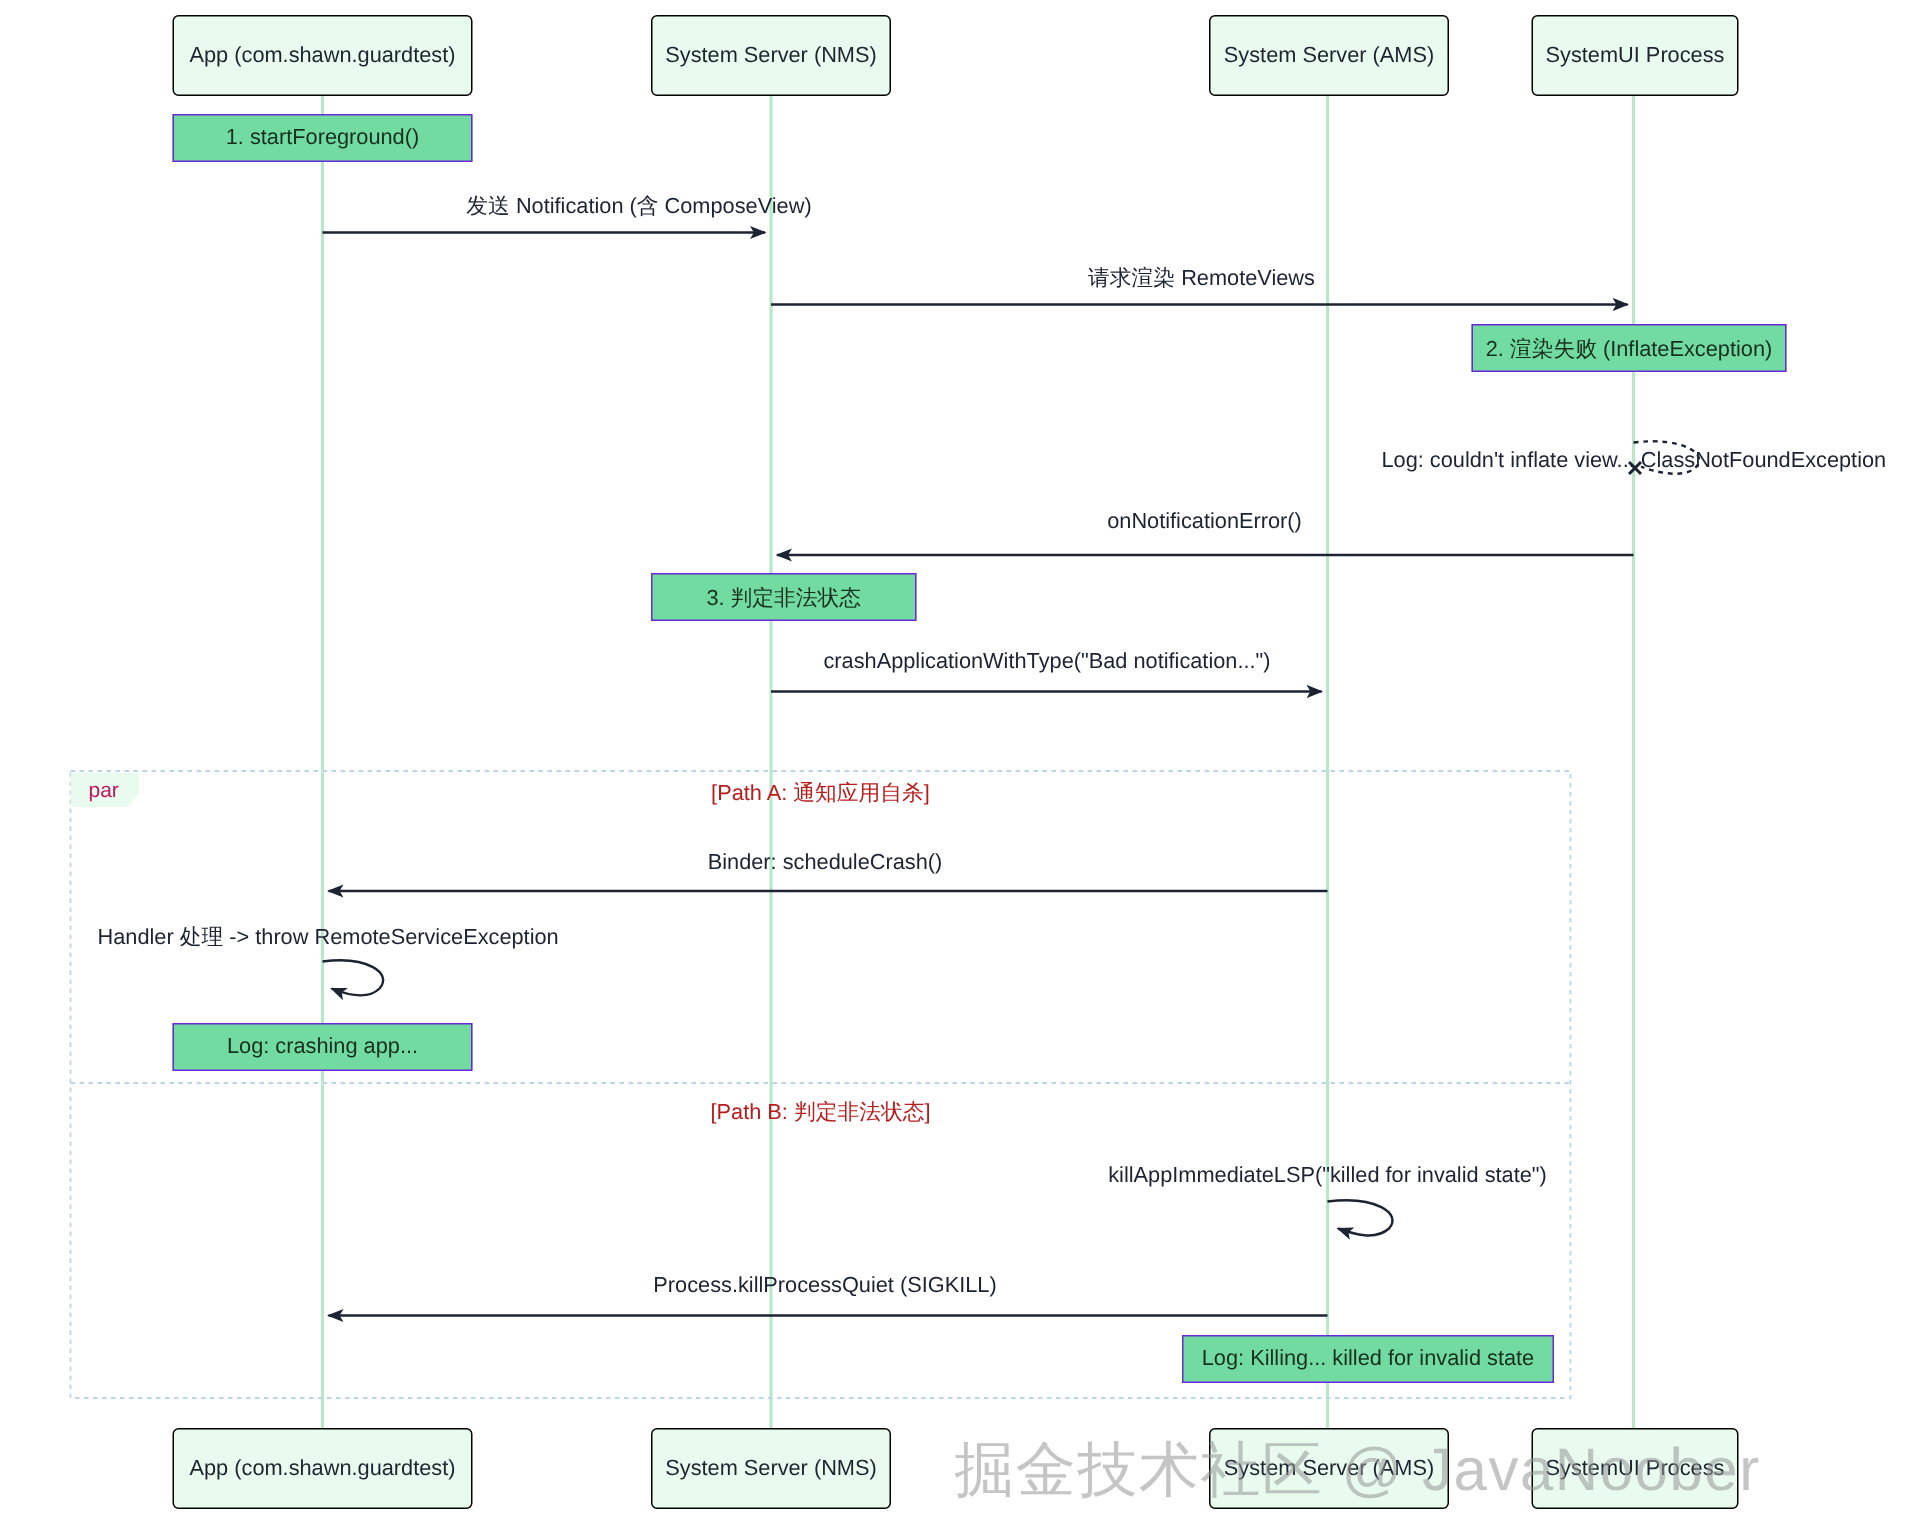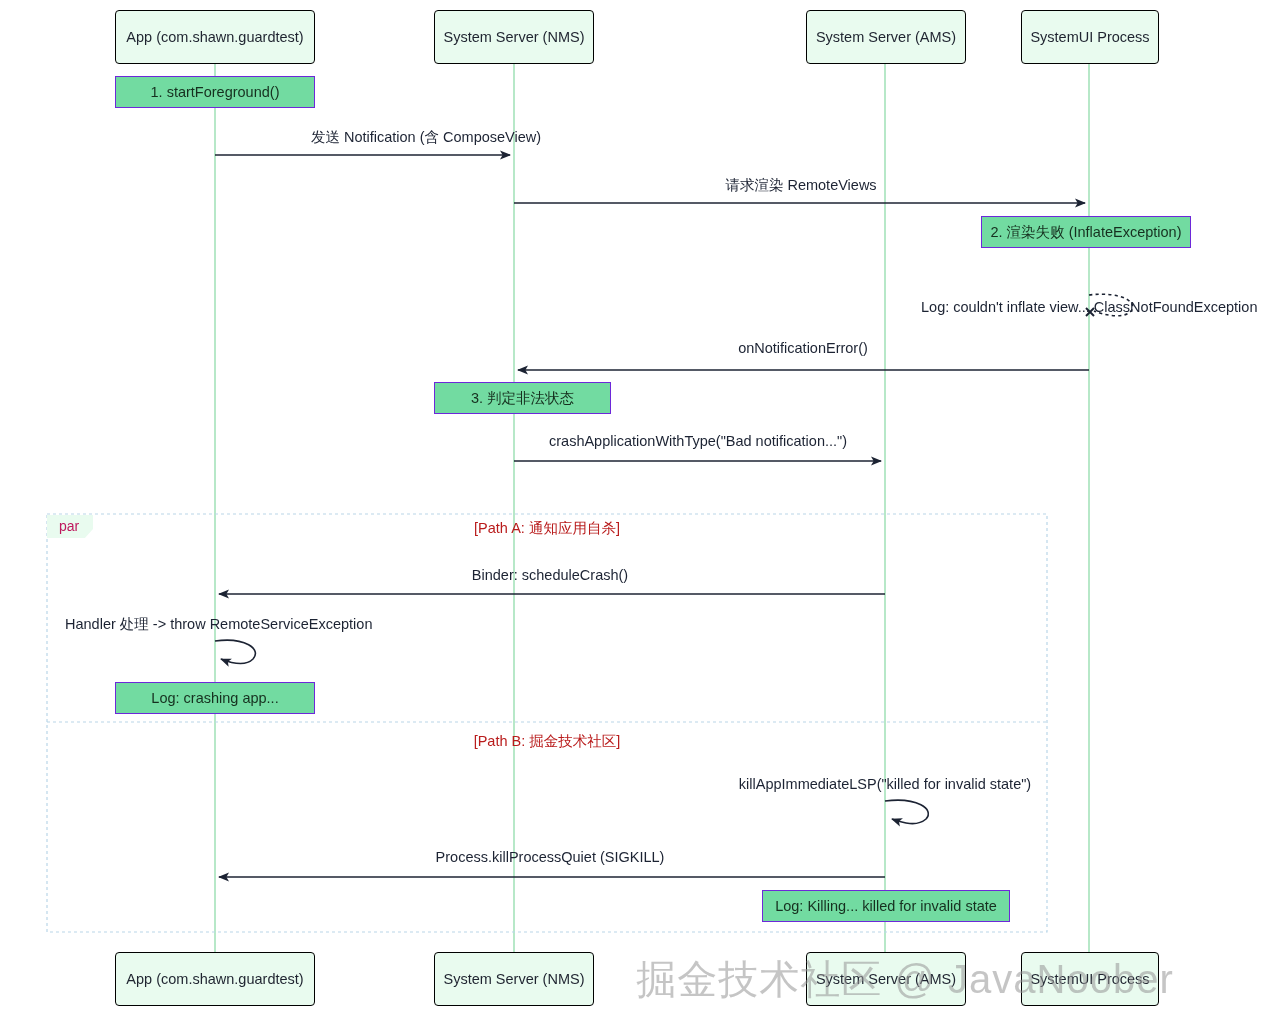--- a/index.html
+++ b/index.html
@@ -175,21 +175,21 @@
   </div>
   <div class="note" style="left:981px; top:216px; width:210px;">
     <span>2. 渲染失败 (InflateException)</span>
   </div>
   <div class="note" style="left:434px; top:382px; width:177px;">
     <span>3. 判定非法状态</span>
   </div>
   <div class="note" style="left:115px; top:682px; width:200px;">
     <span>Log: crashing app...</span>
   </div>
-  <div class="note" style="left:762px; top:890px; width:248px;">
+  <div class="note" style="left:788px; top:890px; width:248px;">
     <span>Log: Killing... killed for invalid state</span>
   </div>
 
   <div class="msg-label center" style="left:382px; top:128px;margin-left:44px;">
     <span>发送 Notification (含 ComposeView)</span>
   </div>
   <div class="msg-label center" style="left:801px; top:176px;">
     <span>请求渲染 RemoteViews</span>
   </div>
   <div class="msg-label" style="left:921px; top:267px;margin-top:32px;">
@@ -214,20 +214,20 @@
     <span>Process.killProcessQuiet (SIGKILL)</span>
   </div>
 
   <div class="par-tab" style="left:47px; top:515px; clip-path: polygon(0 0, 100% 0, 100% 60%, 82% 100%, 0 100%);">
     <span>par</span>
   </div>
   <div class="path-label" style="left:547px; top:519px;">
     <span>[Path A: 通知应用自杀]</span>
   </div>
   <div class="path-label" style="left:547px; top:732px;">
-    <span>[Path B: 掘金技术社区]</span>
+    <span>[Path B: 判定非法状态]</span>
   </div>
 
   <div class="watermark" style="left:905px; top:952px; transform: translate(-50%, 0);">
     <span>掘金技术社区 @ JavaNoober</span>
   </div>
 
 </div>
 
 </body></html>

